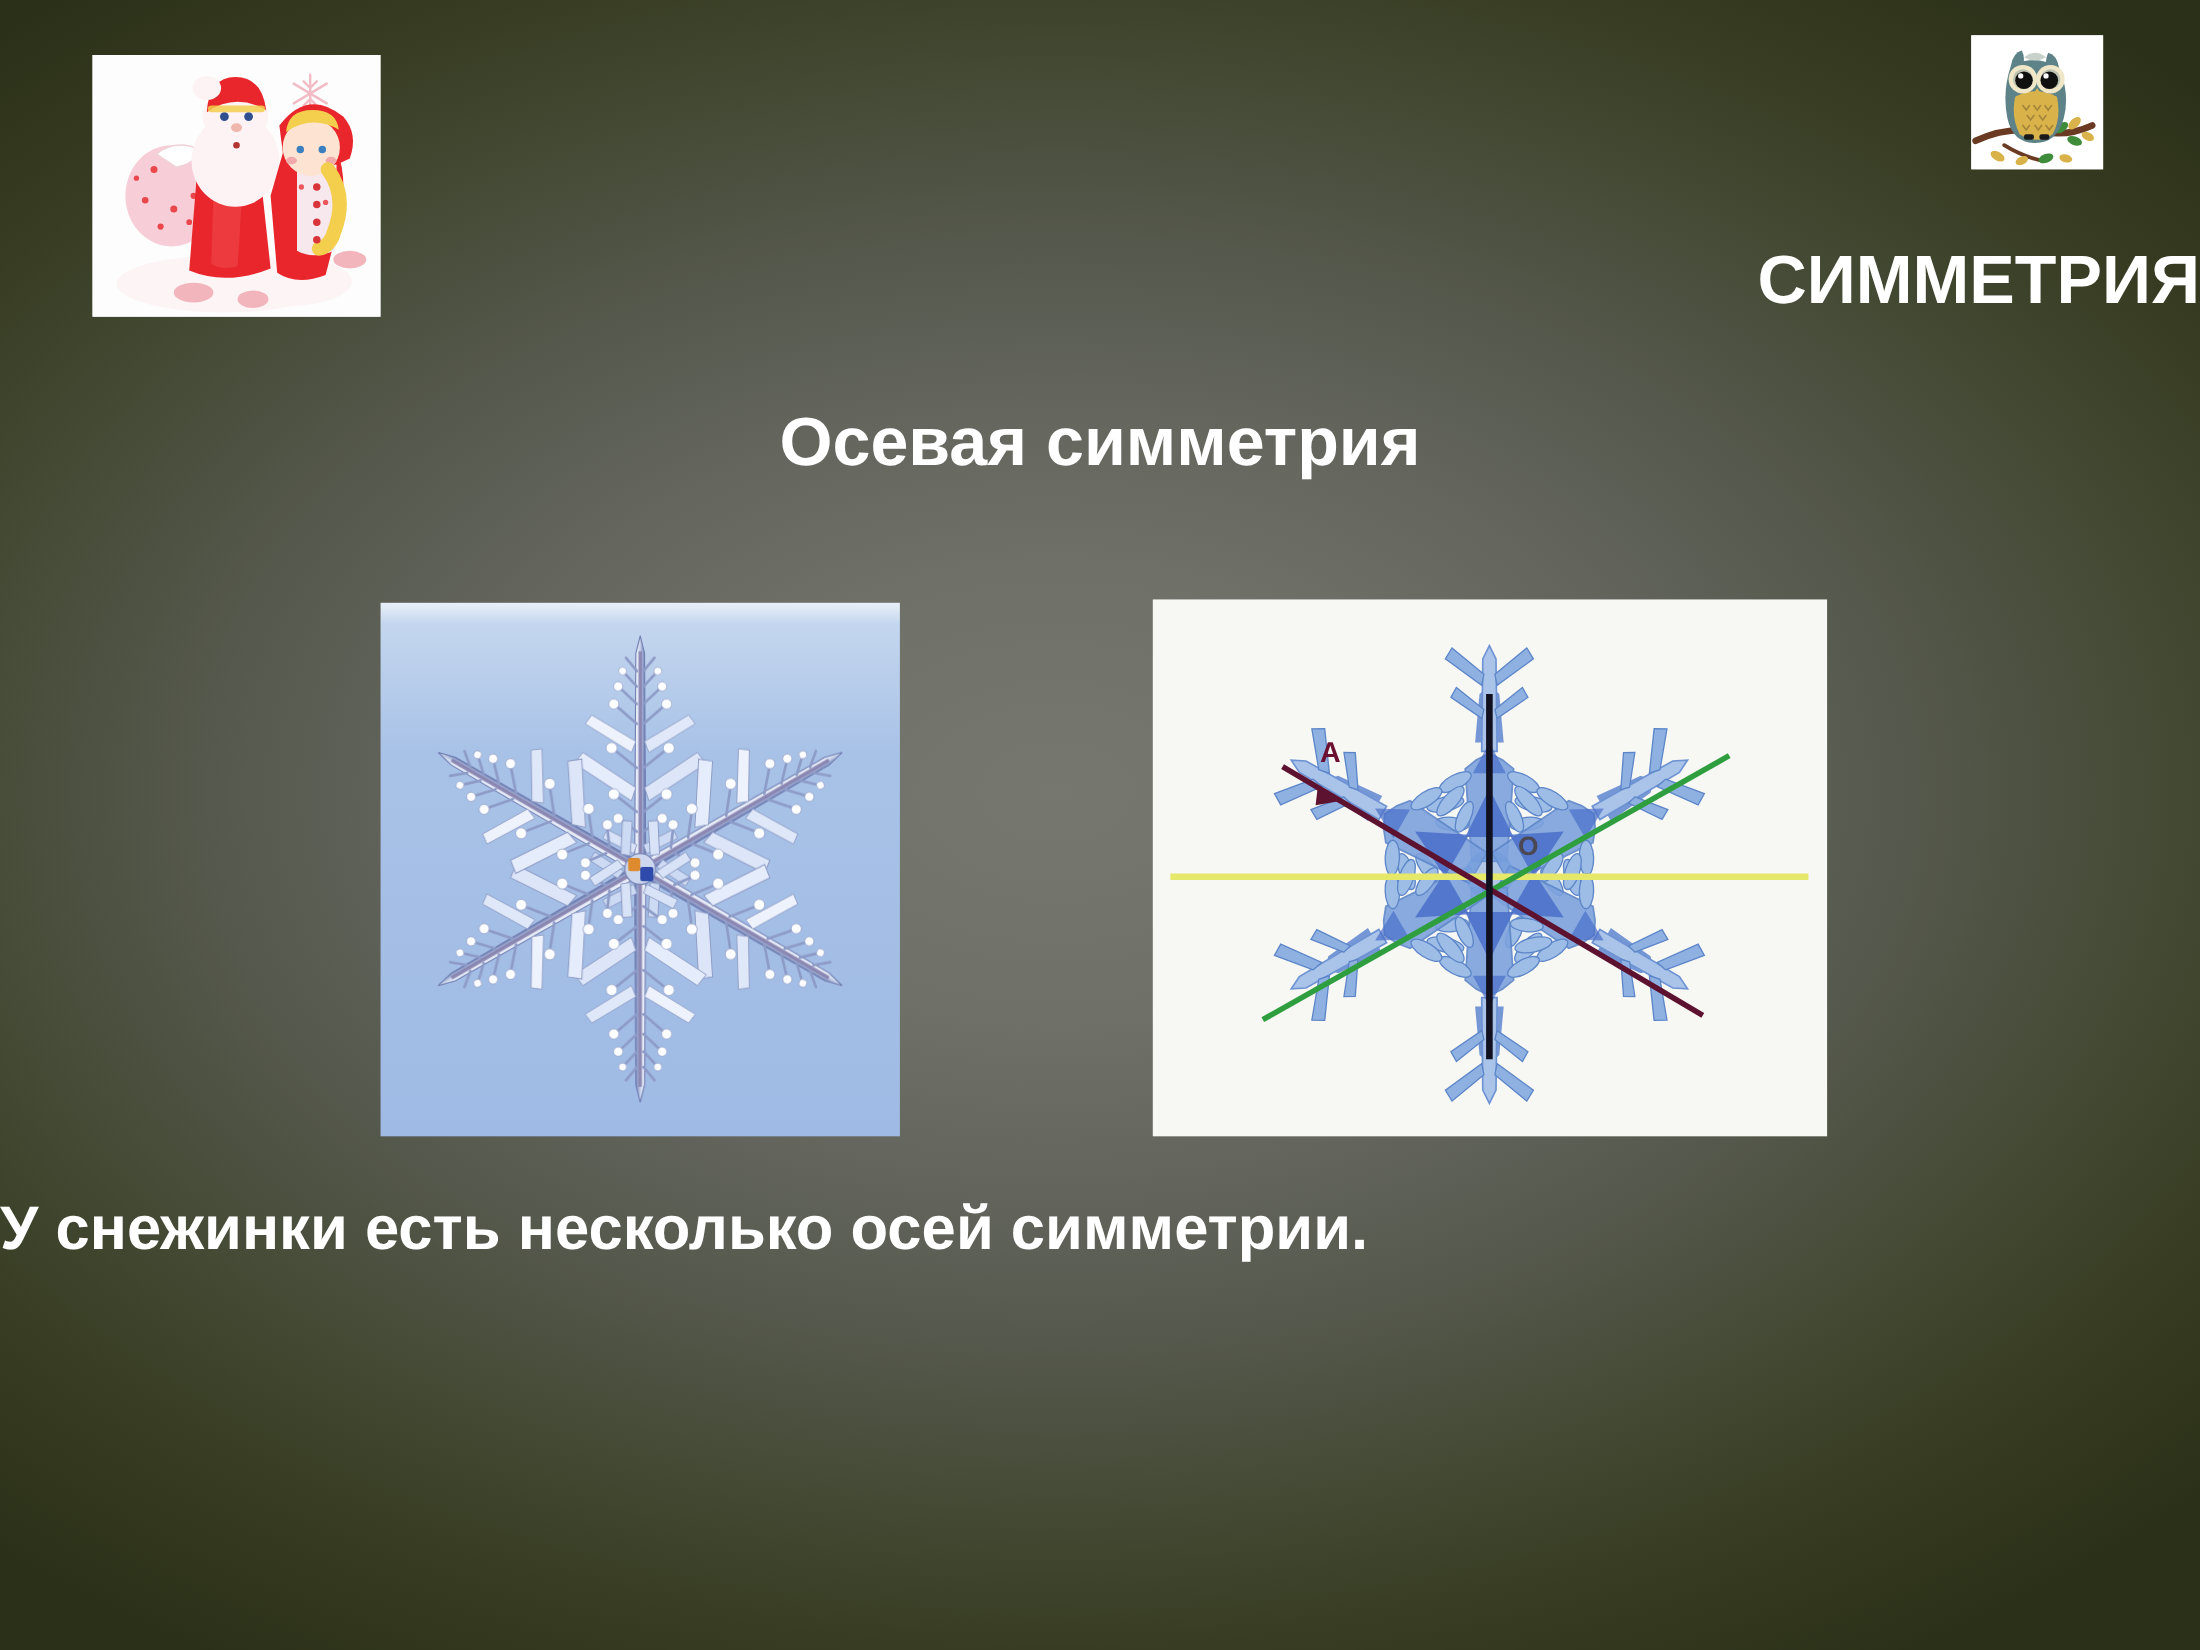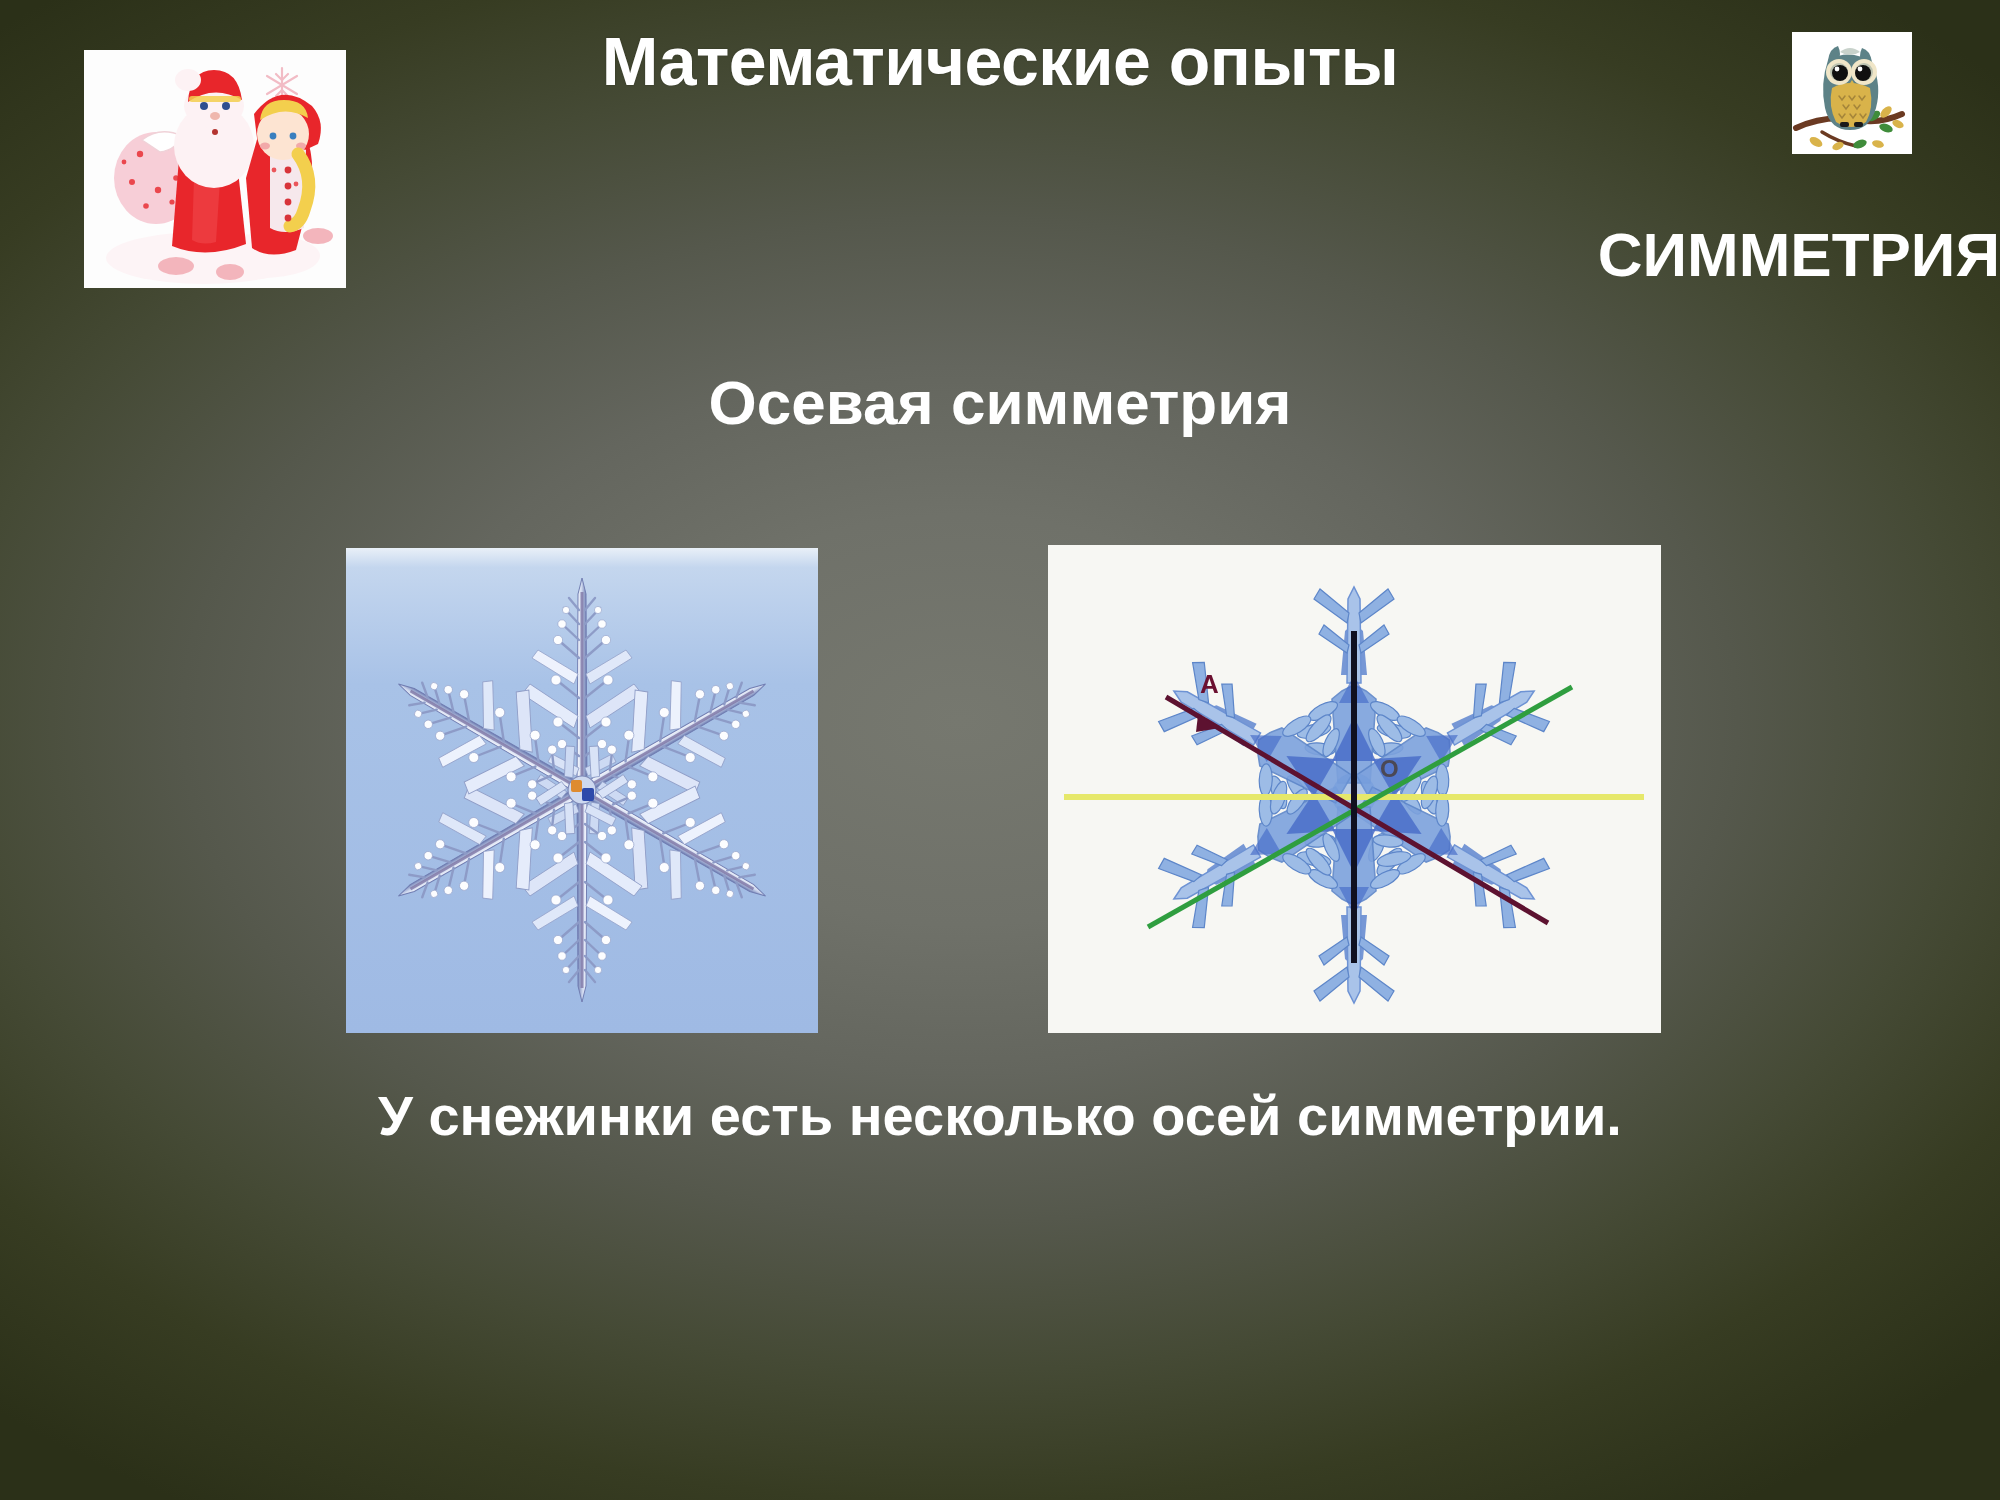--- a/index.html
+++ b/index.html
@@ -59,21 +59,20 @@
     color: #ffffff;
     font-size: 62px;
     font-weight: bold;
     line-height: 1.05;
   }
   .caption {
     position: absolute;
     left: 0;
     top: 1085px;
     width: 2000px;
-    text-align: center;
     color: #ffffff;
     font-size: 56px;
     font-weight: bold;
     line-height: 1.1;
   }
 
   
   .clip-santa {
     position: absolute;
     left: 84px;
@@ -193,21 +192,20 @@
         <circle cx="204" cy="152" r="3.4"></circle>
           <circle cx="204" cy="168" r="3.4"></circle>
       </g>
 
       <ellipse cx="92" cy="216" rx="18" ry="9" fill="#f3b5bc"></ellipse>
       <ellipse cx="146" cy="222" rx="14" ry="8" fill="#f3b5bc"></ellipse>
       <ellipse cx="234" cy="186" rx="15" ry="8" fill="#f3b5bc"></ellipse>
     </svg>
   </div>
 
-  <div class="title-main">Математические опыты</div>
 
   <div class="title-sub1">СИММЕТРИЯ</div>
 
   <div class="title-sub2">Осевая симметрия</div>
 
   <div class="clip-owl">
     <svg class="photo-svg" viewBox="0 0 120 122" preserveAspectRatio="none">
       <rect x="0" y="0" width="120" height="122" fill="#ffffff"></rect>
 
       <path d="M4 96 q30 -14 62 -8 q22 4 44 -6" stroke="#6b3a22" stroke-width="6" fill="none" stroke-linecap="round"></path>

